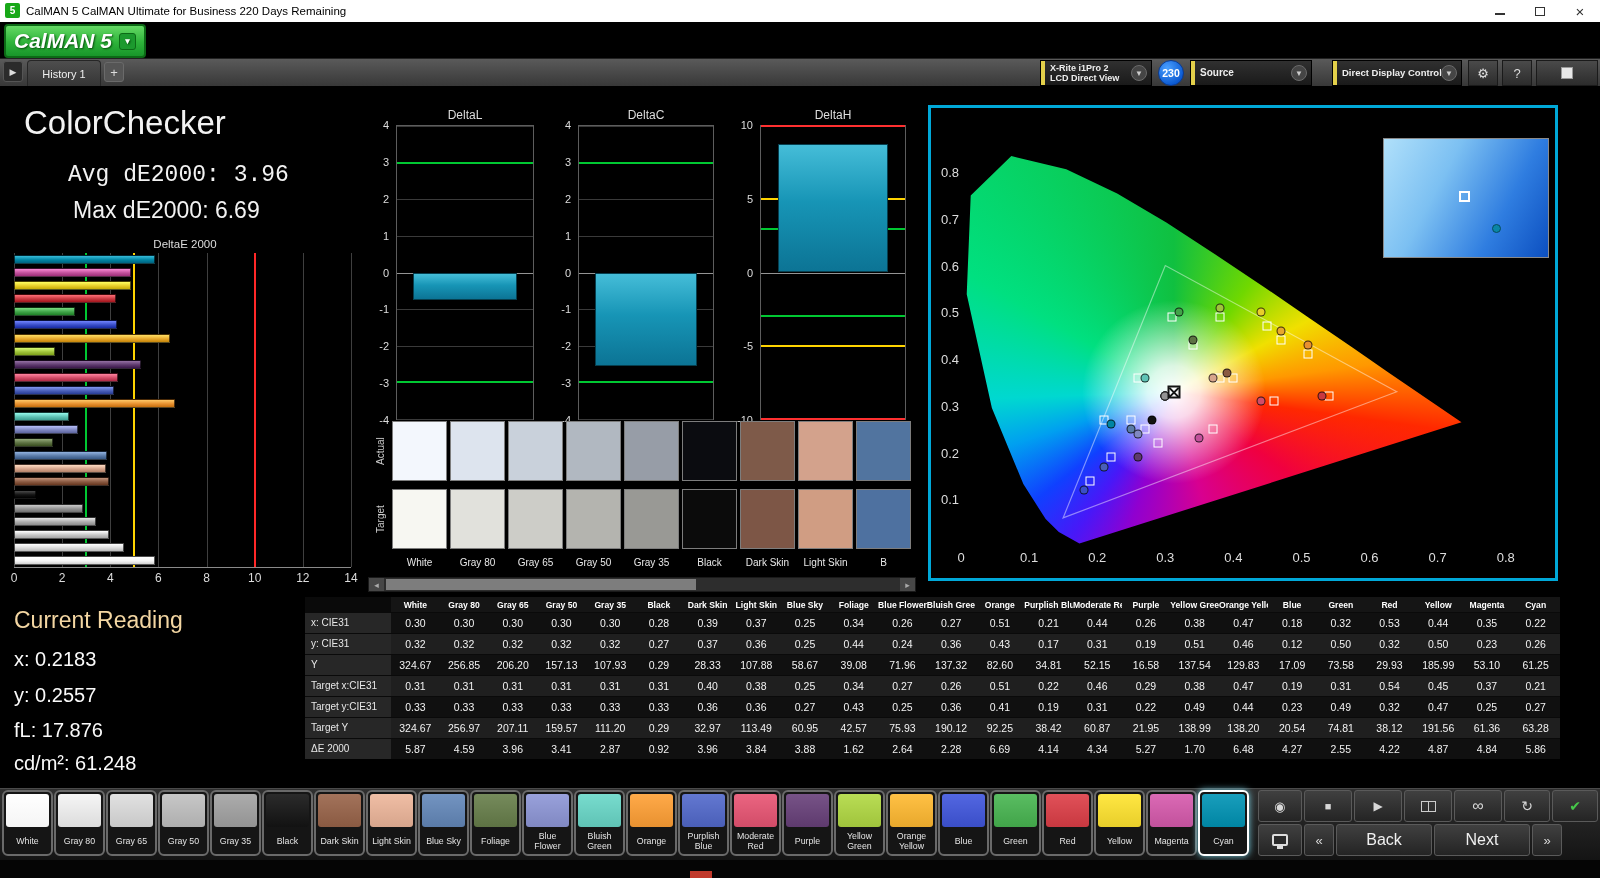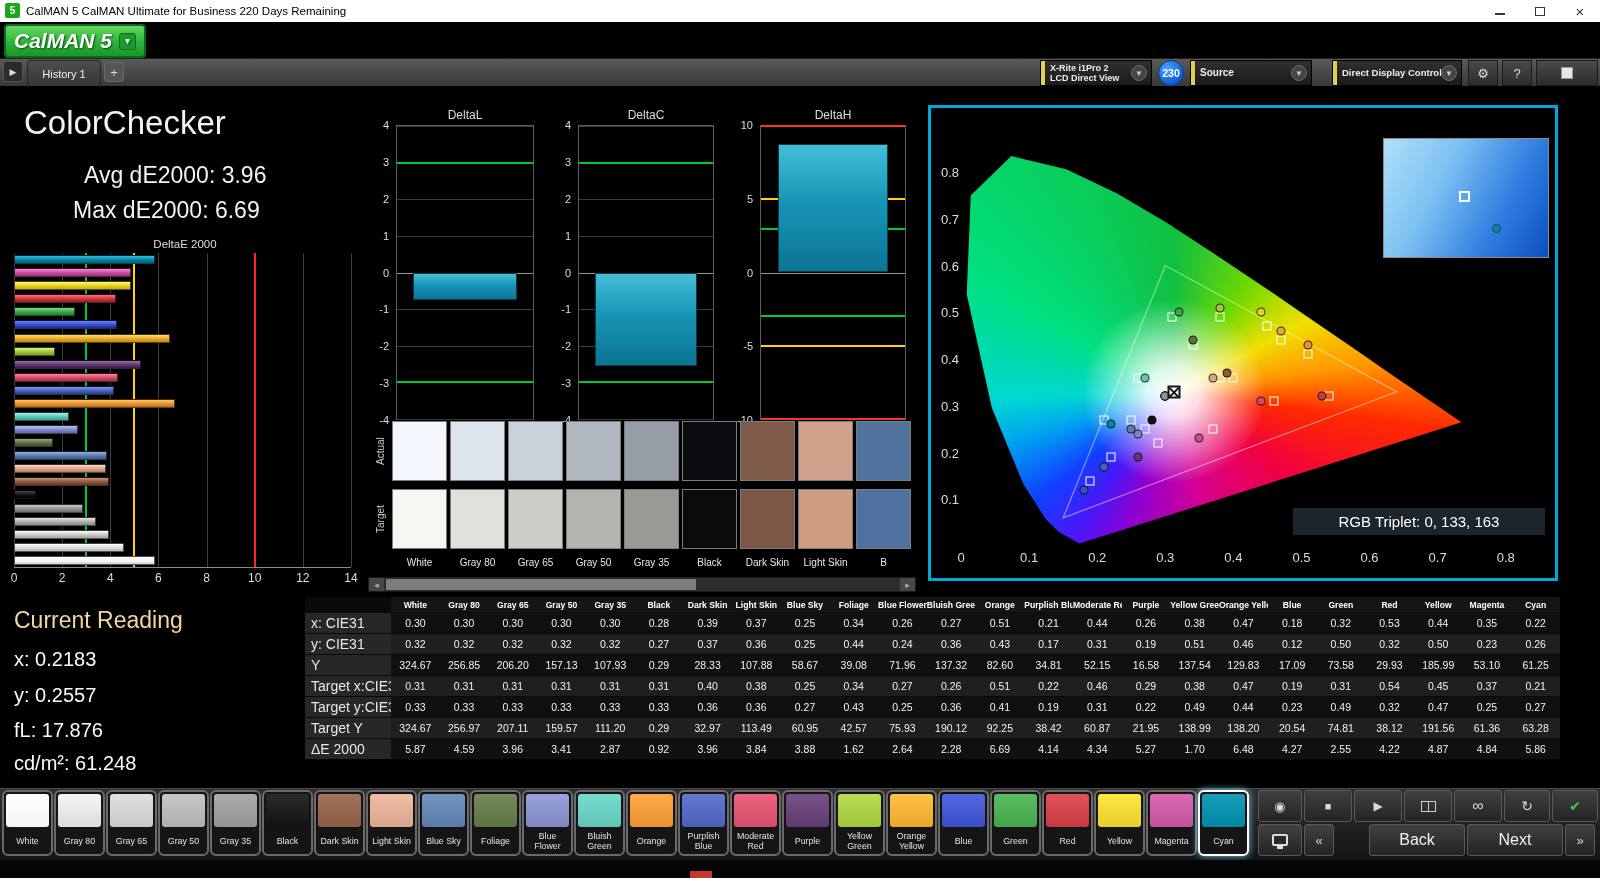--- a/index.html
+++ b/index.html
@@ -121,21 +121,21 @@
   .inset-dot { position:absolute; left:66%; top:72%; width:9px; height:9px; border-radius:50%;
                background:#0a86a6; border:1px solid #064c5e; }
   .rgb-box { position:absolute; right:10px; top:400px; width:252px; height:27px; background:rgba(30,40,48,0.92);
              color:#fff; font-size:15px; display:flex; align-items:center; justify-content:center; }
 
   
   #dataTable { display:grid; grid-template-columns:86px repeat(24,1fr); background:#000; }
   .th { font-size:8.6px; font-weight:bold; background:#151515; color:#fff; text-align:center;
         padding:3px 0 2px; white-space:nowrap; overflow:hidden; }
   .th.corner { background:#0a0a0a; }
-  .rowlab { font-size:14px; color:#e8e8e8; background:#272727; padding-left:6px; line-height:20px;
+  .rowlab { font-size:10px; color:#e8e8e8; background:#272727; padding-left:6px; line-height:20px;
             white-space:nowrap; border-top:1px solid #0a0a0a; overflow:hidden; }
   .cell { font-size:10.5px; color:#f2f2f2; text-align:center; line-height:20px; border-top:1px solid #0a0a0a; overflow:hidden; }
   .r0 { background:#101010; }
   .r1 { background:#1f1f1f; }
 
   
   .cr-title { font-size:23px; color:#f3d6a2; }
   .cr-val { font-size:20px; color:#fafafa; }
 
   
@@ -217,21 +217,21 @@
       <span>⚙</span>
     </div>
   <div class="sqbtn" style="left:1502px;width:30px;">
       <span>?</span>
     </div>
   <div class="sqbtn" style="left:1536px;width:62px;">
       <span class="ic-smallwin"></span>
     </div>
 
   <div class="abs h-title" style="left:24px;top:104px;">ColorChecker</div>
-  <div class="abs h-sub" style="left:84px;top:162px;">Avg dE2000: 3.96</div>
+  <div class="abs h-sub" style="left:68px;top:162px;font-family:Liberation Mono, monospace;">Avg dE2000: 3.96</div>
   <div class="abs h-sub" style="left:73px;top:197px;">Max dE2000: 6.69</div>
 
   <div class="abs chart-title" style="left:115px;top:238px;width:140px;">DeltaE 2000</div>
   <div class="abs" id="deplot" style="left:14px;top:253px;width:337px;height:315px;">
       <div class="vgrid" style="left: 0%;"></div>
       <div class="vgrid" style="left: 14.2857%;"></div>
       <div class="vgrid" style="left: 28.5714%;"></div>
       <div class="vgrid" style="left: 42.8571%;"></div>
       <div class="vgrid" style="left: 57.1429%;"></div>
       <div class="vgrid" style="left: 71.4286%;"></div>
@@ -528,21 +528,20 @@
         <span style="top: 53.4884%;">0.4</span>
         <span style="top: 41.8605%;">0.5</span>
         <span style="top: 30.2326%;">0.6</span>
         <span style="top: 18.6047%;">0.7</span>
         <span style="top: 6.97674%;">0.8</span>
       </div>
     <div class="cie-inset">
       <span class="inset-square"></span>
       <span class="inset-dot"></span>
     </div>
-    <div class="rgb-box">RGB Triplet: 0, 133, 163</div>
   </div>
 
   <div class="abs" id="dataTable" style="left:305px;top:597px;width:1255px;">
       <div class="th corner"></div>
       <div class="th">White</div>
       <div class="th">Gray 80</div>
       <div class="th">Gray 65</div>
       <div class="th">Gray 50</div>
       <div class="th">Gray 35</div>
       <div class="th">Black</div>
@@ -871,21 +870,21 @@
           <span class="chk">✔</span>
         </span>
     </div>
     <div class="tr-row" style="top:34px;">
       <span class="tbtn" style="width:44px;">
           <span class="ic-monitor"></span>
         </span>
       <span class="tbtn" style="width:30px;">
           <span>«</span>
         </span>
-      <span class="tbtn navtxt" style="width:96px;margin-left:33px;">Back</span>
+      <span class="tbtn navtxt" style="width:96px;">Back</span>
       <span class="tbtn navtxt" style="width:96px;">Next</span>
       <span class="tbtn" style="width:30px;">
           <span>»</span>
         </span>
     </div>
   </div>
 
   <div class="abs" style="left:0;top:860px;width:1600px;height:18px;background:#050505;">
     <div style="position:absolute;left:690px;bottom:0;width:22px;height:7px;background:#c0392b;"></div>
   </div>

